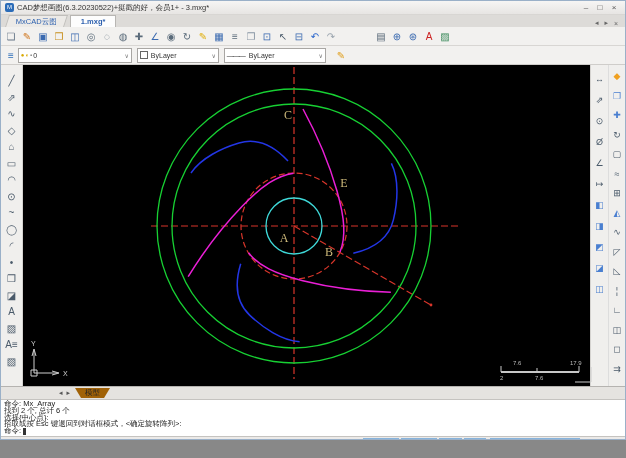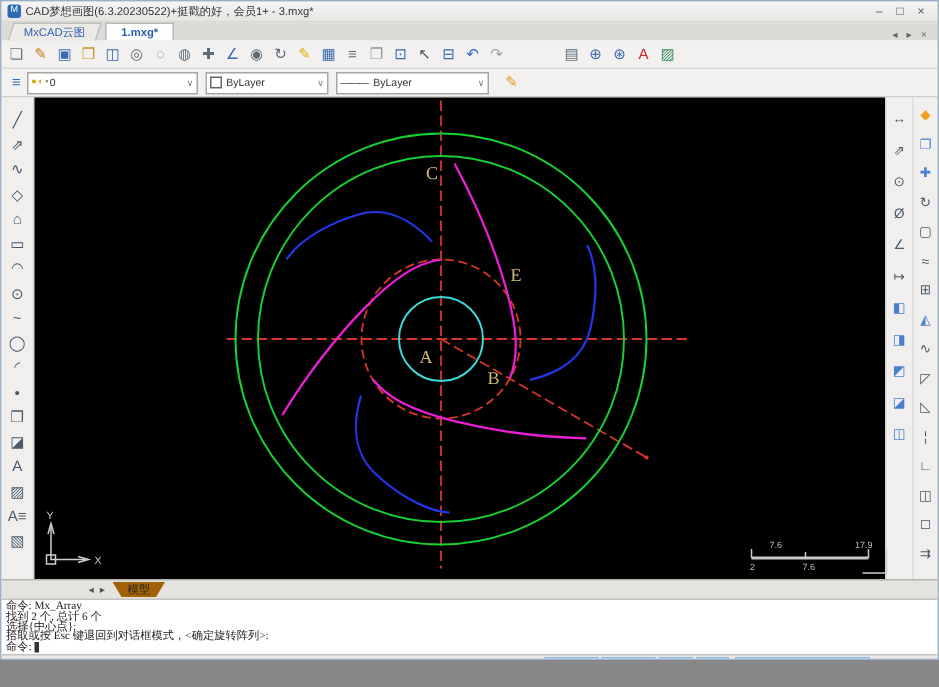--- a/index.html
+++ b/index.html
@@ -52,21 +52,21 @@
   .rail.mod{padding-top:2px;border-left:1px solid #ddd;}
   .rail.mod .item{width:16px;height:19.5px;font-size:9px;line-height:19px;text-align:center;color:#4a5a6a;}
   
   .modelstrip{height:12px;flex:0 0 12px;background:#e5e3e0;border-top:1px solid #b5b3b0;border-bottom:1px solid #c5c3c0;
               display:flex;align-items:center;padding-left:56px;}
   .mnav{font-size:7px;color:#555;padding:0 2px;}
   .mtab{font-size:7.5px;color:#222;background:#a16207;padding:0 10px;line-height:10px;margin-left:3px;
         clip-path:polygon(0 0,100% 0,calc(100% - 6px) 100%,6px 100%);text-align:right;}
   
   .cmdarea{flex:0 0 36px;height:36px;background:#fff;padding:1px 3px;box-sizing:border-box;overflow:hidden;
-           font-family:Liberation Serif, serif;}
+           font-family:Liberation Sans, sans-serif;}
   .cmd-line{display:block;font-size:7.5px;line-height:6.8px;color:#222;white-space:nowrap;}
   .caret{display:inline-block;width:3px;height:7px;background:#333;margin-left:2px;vertical-align:middle;}
   
   .statusbar{flex:0 0 15px;height:15px;background:#eceae8;border-top:1px solid #c5c3c0;display:flex;align-items:center;
              padding:0 4px;position:relative;z-index:2;}
   .coords{font-size:7px;color:#444;margin-right:8px;white-space:nowrap;}
   .toggles{margin-left:auto;display:flex;align-items:center;}
   .toggles .item{font-size:7px;color:#555;padding:0 3px;margin:0 1px;line-height:11px;white-space:nowrap;}
   .toggles .item.active{background:#cfe3f6;border:1px solid #86b3dc;color:#1c4f85;}
   .feedback{font-size:6.5px;color:#1c4f85;background:#cfe3f6;border:1px solid #86b3dc;padding:0 2px;margin-left:3px;line-height:11px;white-space:nowrap;}

